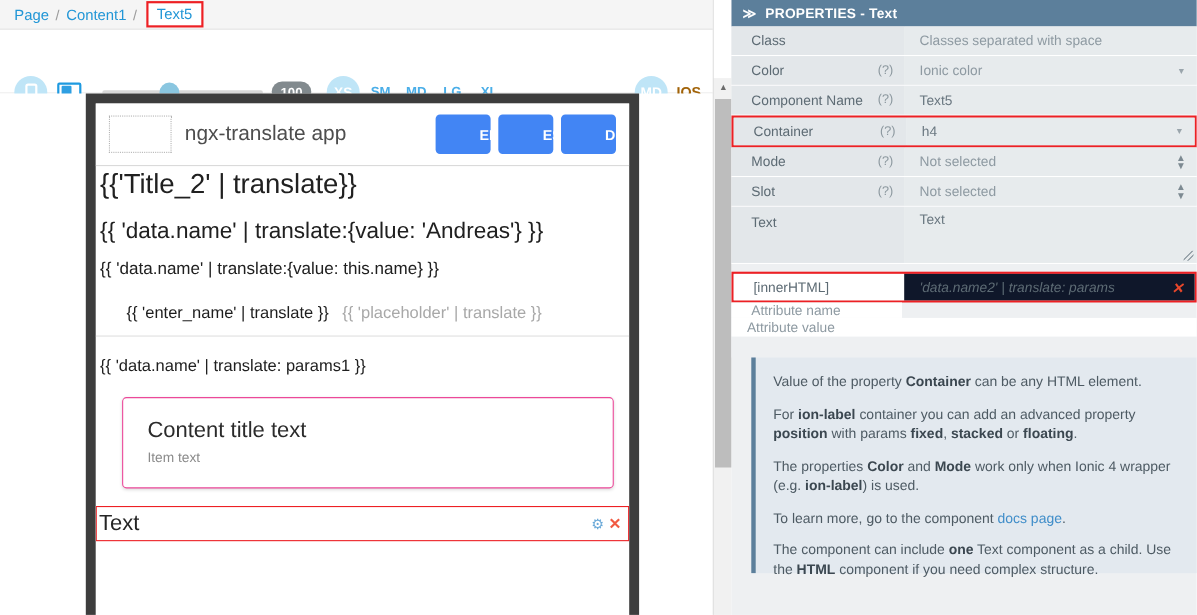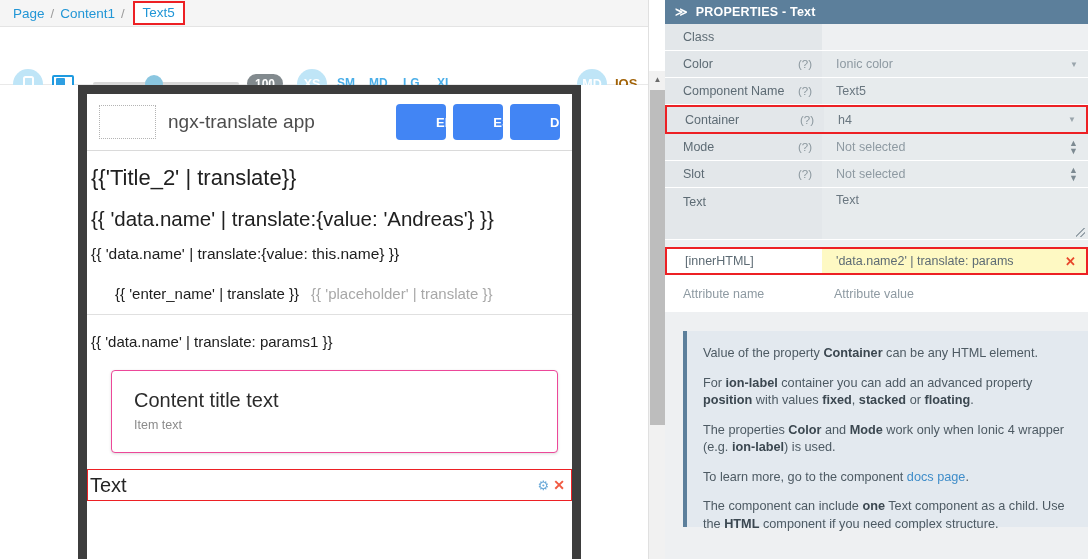--- a/index.html
+++ b/index.html
@@ -147,21 +147,21 @@
     margin-left: 7px;
     flex: none;
     padding-left: 48px;
   }
 
   #prev-body { padding: 0 0 0 0; }
   .prev-line {
     color: #202020;
     padding-left: 2px;
   }
-  .l-title2 { font-size: 22px; margin: 14px 0 6px 2px; }
+  .l-title2 { font-size: 25px; margin: 2px 0 6px 2px; }
   .l-h2 { font-size: 20.5px; margin: 16px 0 14px 2px; }
   .l-h3 { font-size: 15.5px; margin: 14px 0 12px 2px; }
 
   #input-row {
     border-bottom: 1px solid #e0e0e0;
     padding: 10px 0 12px 28px;
     font-size: 15px;
   }
   #input-row .label { color: #1d1d1d; }
   #input-row .ph { color: #a8a8a8; margin-left: 8px; }
@@ -310,28 +310,28 @@
   }
 
   
   #row-innerhtml {
     border: 2px solid #ed2024;
     height: 28px;
     display: flex;
     margin-top: 7px;
   }
   #row-innerhtml .prop-key { background: #ffffff; width: 155px; flex: none; }
-  #row-innerhtml .prop-val { background: #fef9c3; color: #5d6b74; }
+  #row-innerhtml .prop-val { background: #0f172a; color: #5d6b74; font-style: italic; }
   #innerhtml-remove {
     position: absolute; right: 10px;
     color: #e8472b; font-size: 13px; font-weight: bold;
   }
 
   #row-attr {
-    display: flex; height: 37px;
+    display: flex; height: 31px; flex-direction: column;
   }
   #row-attr .prop-key { background: #ffffff; width: 155px; flex: none; color: #8e9aa2; }
   #row-attr .prop-val { background: #ffffff; color: #8e9aa2; }
 
   #props-gap { height: 19px; background: #eef0f2; }
 
   
   #help {
     margin: 0 0 0 18px;
     width: 405px;
@@ -445,20 +445,23 @@
 
     <div id="props-header">
       <span class="chev">≫</span>
       <span>PROPERTIES - Text</span>
     </div>
 
     <div class="prop-row">
       <div class="prop-key">
         <span>Class</span>
       </div>
+      <div class="prop-val placeholder">
+        <span>Classes separated with space</span>
+      </div>
     </div>
 
     <div class="prop-row">
       <div class="prop-key">
         <span>Color</span>
         <span class="q">(?)</span>
       </div>
       <div class="prop-val placeholder">
         <span>Ionic color</span>
         <span class="caret-down">▼</span>
@@ -535,21 +538,21 @@
       <div class="prop-val">
         <span>Attribute value</span>
       </div>
     </div>
 
     <div id="props-gap"></div>
 
     <div id="help">
       <p><span>Value of the property </span><b>Container</b><span> can be any HTML element.</span></p>
 
-      <p><span>For </span><b>ion-label</b><span> container you can add an advanced property </span><b>position</b><span> with values </span><b>fixed</b><span>, </span><b>stacked</b><span> or </span><b>floating</b><span>.</span></p>
+      <p><span>For </span><b>ion-label</b><span> container you can add an advanced property </span><b>position</b><span> with params </span><b>fixed</b><span>, </span><b>stacked</b><span> or </span><b>floating</b><span>.</span></p>
 
       <p><span>The properties </span><b>Color</b><span> and </span><b>Mode</b><span> work only when Ionic 4 wrapper (e.g. </span><b>ion-label</b><span>) is used.</span></p>
 
       <p><span>To learn more, go to the component </span><a href="#">docs page</a><span>.</span></p>
 
       <p><span>The component can include </span><b>one</b><span> Text component as a child. Use the </span><b>HTML</b><span> component if you need complex structure.</span></p>
     </div>
   </div>
 
 </div>

